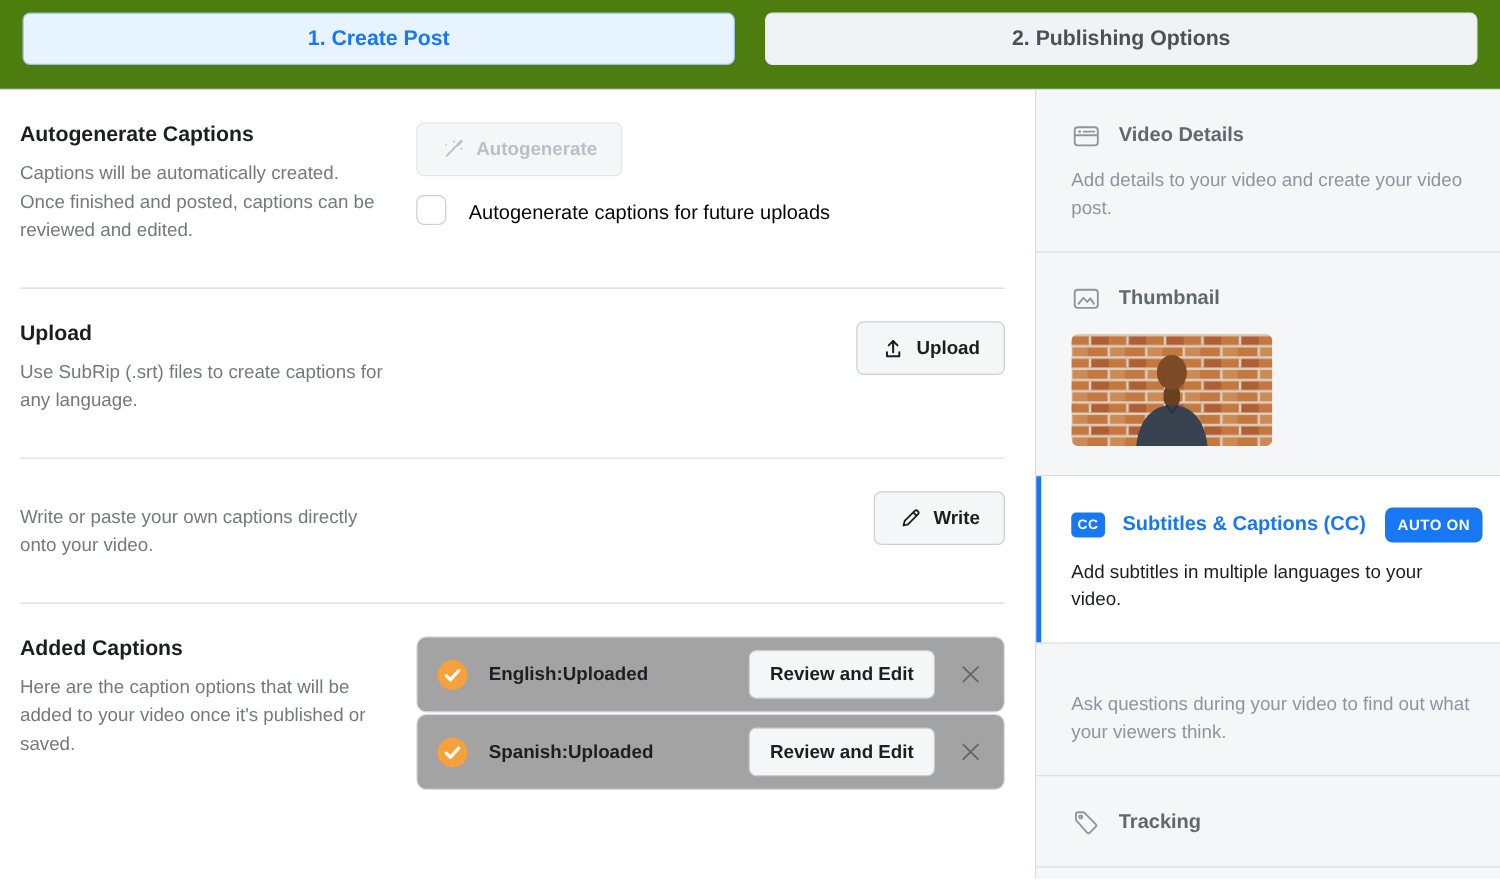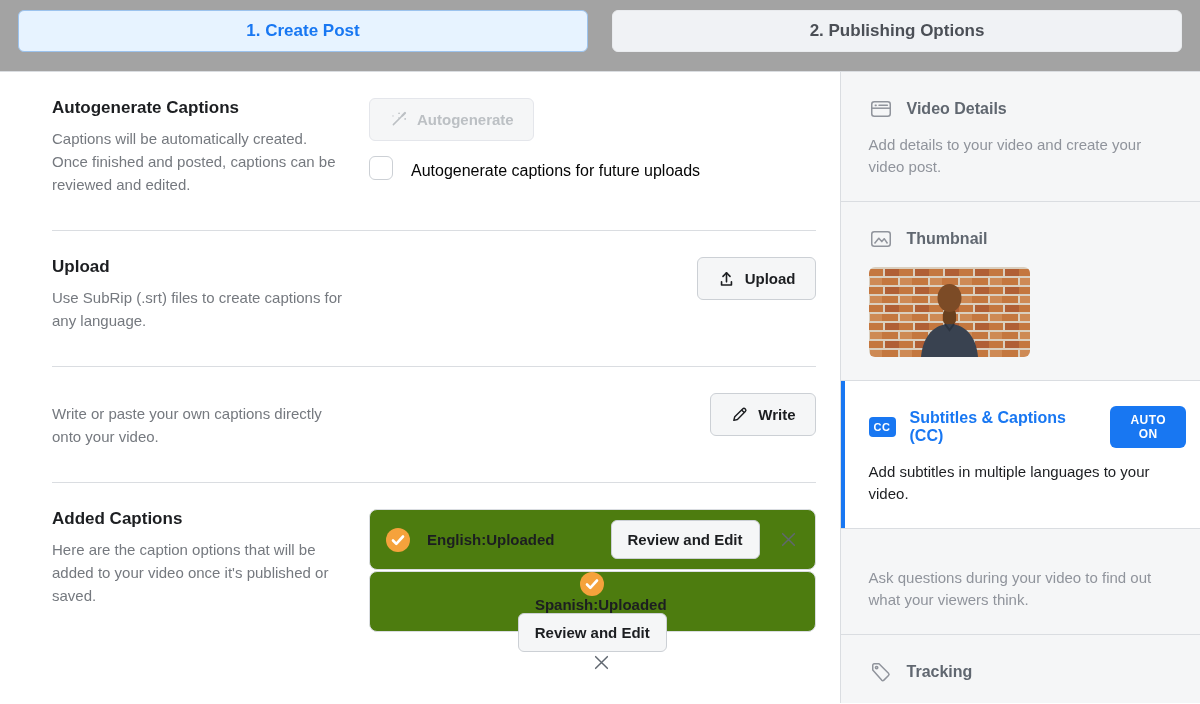--- a/index.html
+++ b/index.html
@@ -1,28 +1,28 @@
 <!DOCTYPE html>
 <html><head>
 <meta charset="utf-8">
 <style>
   * { margin:0; padding:0; box-sizing:border-box; }
   html,body { width:1200px; height:704px; overflow:hidden; background:#fff;
     font-family:"Liberation Sans", sans-serif; color:#1C1E21; }
 
   
   .tabbar { height:72px; padding:10px 18px 0; display:flex; gap:24px;
-    border-bottom:1px solid #DADDE1; background:#a3a3a3; }
+    border-bottom:1px solid #DADDE1; background:#4d7c0f; }
   .tab { flex:1; height:42px; border-radius:6px; font-family:inherit;
     font-size:17px; font-weight:bold; cursor:pointer;
     background:#F0F2F5; color:#4B4F56; border:1px solid #E9EBEE; }
   .tab.active { background:#E7F3FF; color:#1877F2; border:1px solid #9CC3EE; }
 
   
-  .content { display:flex; height:631px;margin-left:36px; }
+  .content { display:flex; height:631px; }
   .main { width:828px; padding:0 24px 0 16px; }
   .section { display:grid; grid-template-columns:317px 1fr;
     padding:26px 0 34px; }
   .section + .section { border-top:1px solid #DADDE1; }
   .sec-text { padding-right:24px; }
   .sec-title { font-size:17px; font-weight:bold; color:#1C1E21; }
   .sec-desc { margin-top:9px; font-size:15px; line-height:23px; color:#75797F; }
 
   
   .btn { display:inline-flex; align-items:center; gap:9px; padding:11px 19px;
@@ -34,23 +34,23 @@
   .controls { display:flex; flex-direction:column; align-items:flex-start; }
   .controls.right { align-items:flex-end; justify-content:flex-start; }
 
   .checkbox-row { display:flex; align-items:flex-end; gap:18px; margin-top:15px;
     cursor:pointer; }
   .checkbox { width:24px; height:24px; border:1px solid #CCD0D5;
     border-radius:6px; background:#fff; flex:none; }
   .checkbox-label { font-size:16px; color:#050505; }
 
   
-  .caption-card { background:#4d7c0f; border:1px solid #DADDE1; border-radius:8px;
+  .caption-card { background:#a3a3a3; border:1px solid #DADDE1; border-radius:8px;
     height:61px; display:flex; align-items:center; padding:0 16px; }
-  .caption-card + .caption-card { margin-top:1px;flex-direction:column; }
+  .caption-card + .caption-card { margin-top:1px; }
   .check-circle { width:24px; height:24px; border-radius:50%;
     background:#F5A23C; flex:none; display:flex; align-items:center;
     justify-content:center; }
   .caption-label { margin-left:17px; font-size:15px; font-weight:bold; }
   .caption-spacer { flex:1; }
   .caption-btn { padding:10px 16px; }
   .x-btn { margin-left:18px; background:none; border:none; cursor:pointer;
     padding:2px; line-height:0; }
 
   

